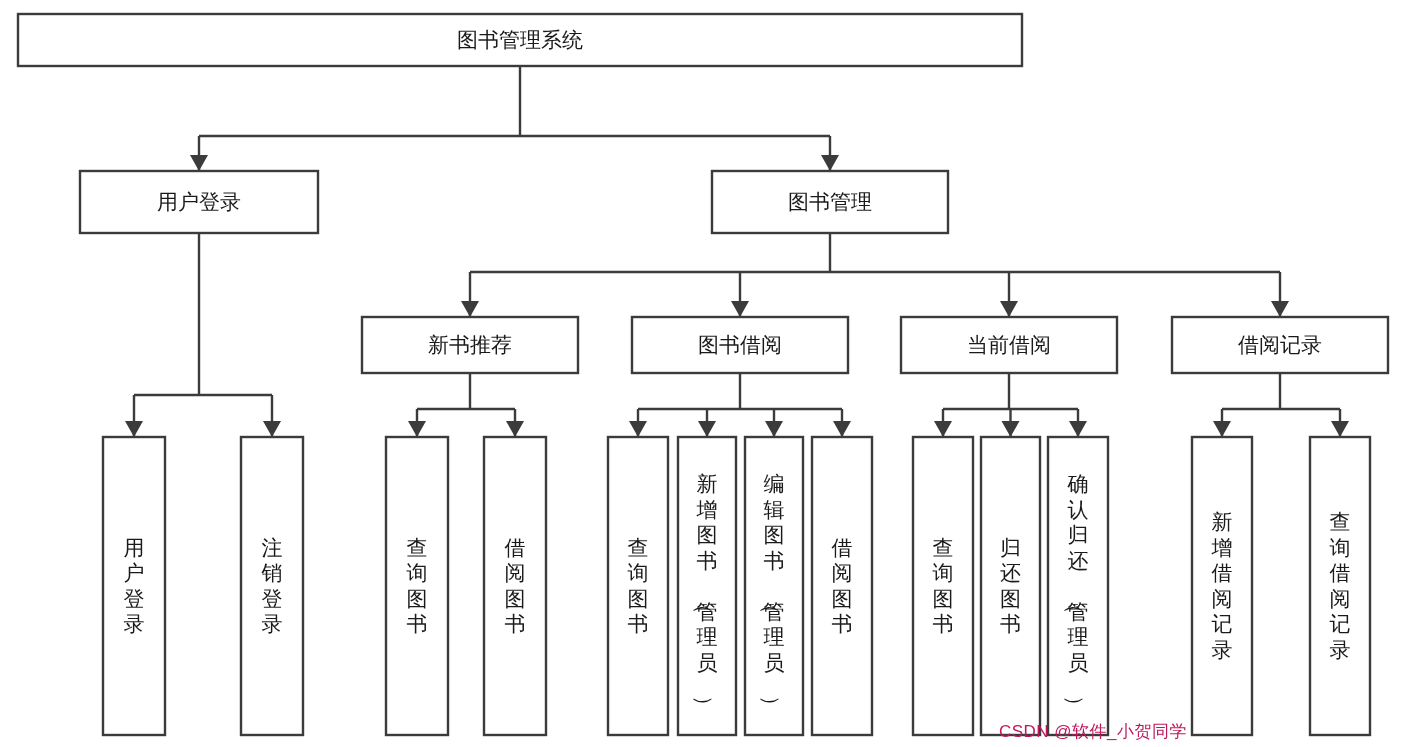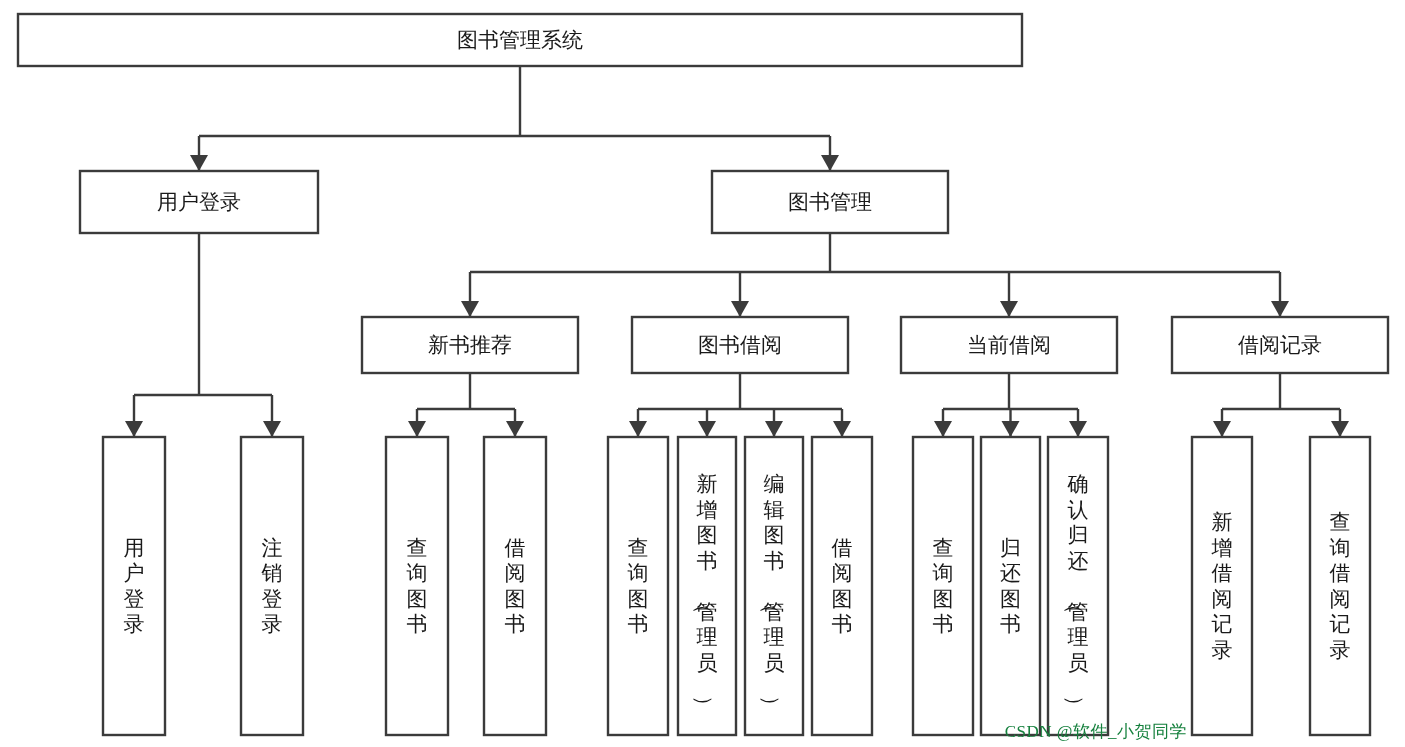--- a/index.html
+++ b/index.html
@@ -52,23 +52,23 @@
     stroke-linecap: butt;
   }
   .arrow-head {
     fill: #3b3b3b;
     stroke: none;
   }
   .watermark {
     position: absolute;
     right: 8px;
     bottom: 4px;
-    font-family: Liberation Serif, serif;
+    font-family: Liberation Sans, sans-serif;
     font-size: 17px;
-    color: #15803d;
+    color: #be185d;
     letter-spacing: 0.5px;
     white-space: nowrap;
     user-select: none;
   }
 </style>
 </head>
 <body>
 
 <div id="diagram-root">
   <svg id="tree-svg" viewBox="0 0 1405 747">

